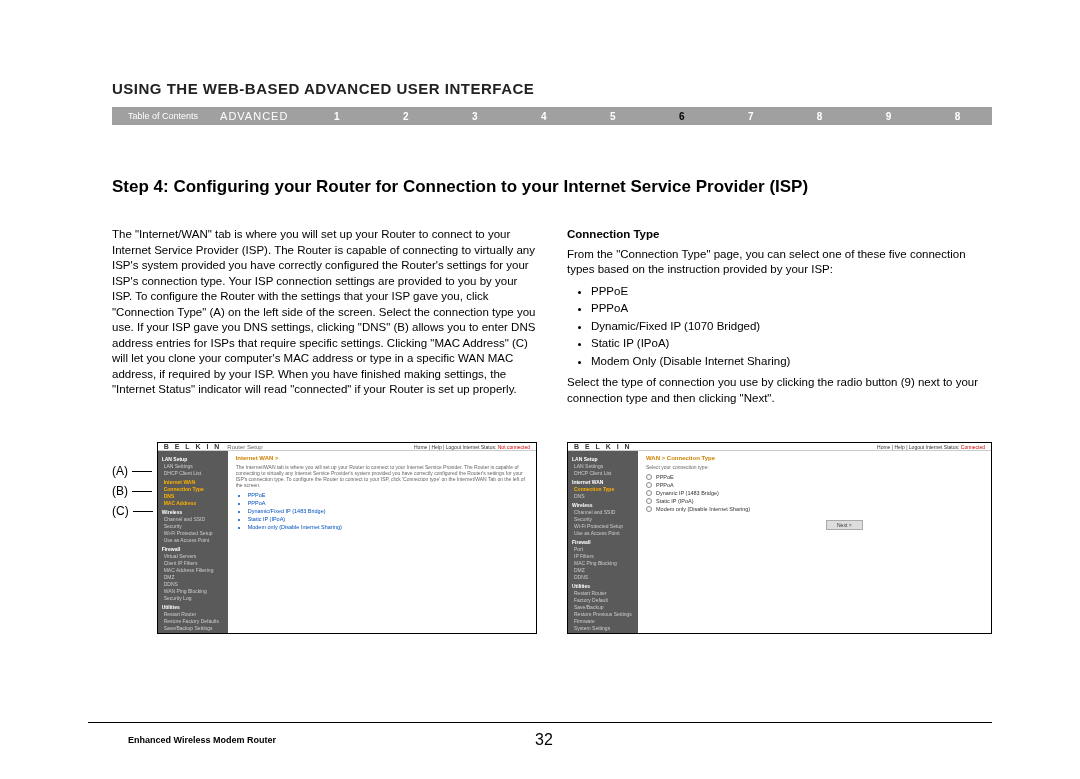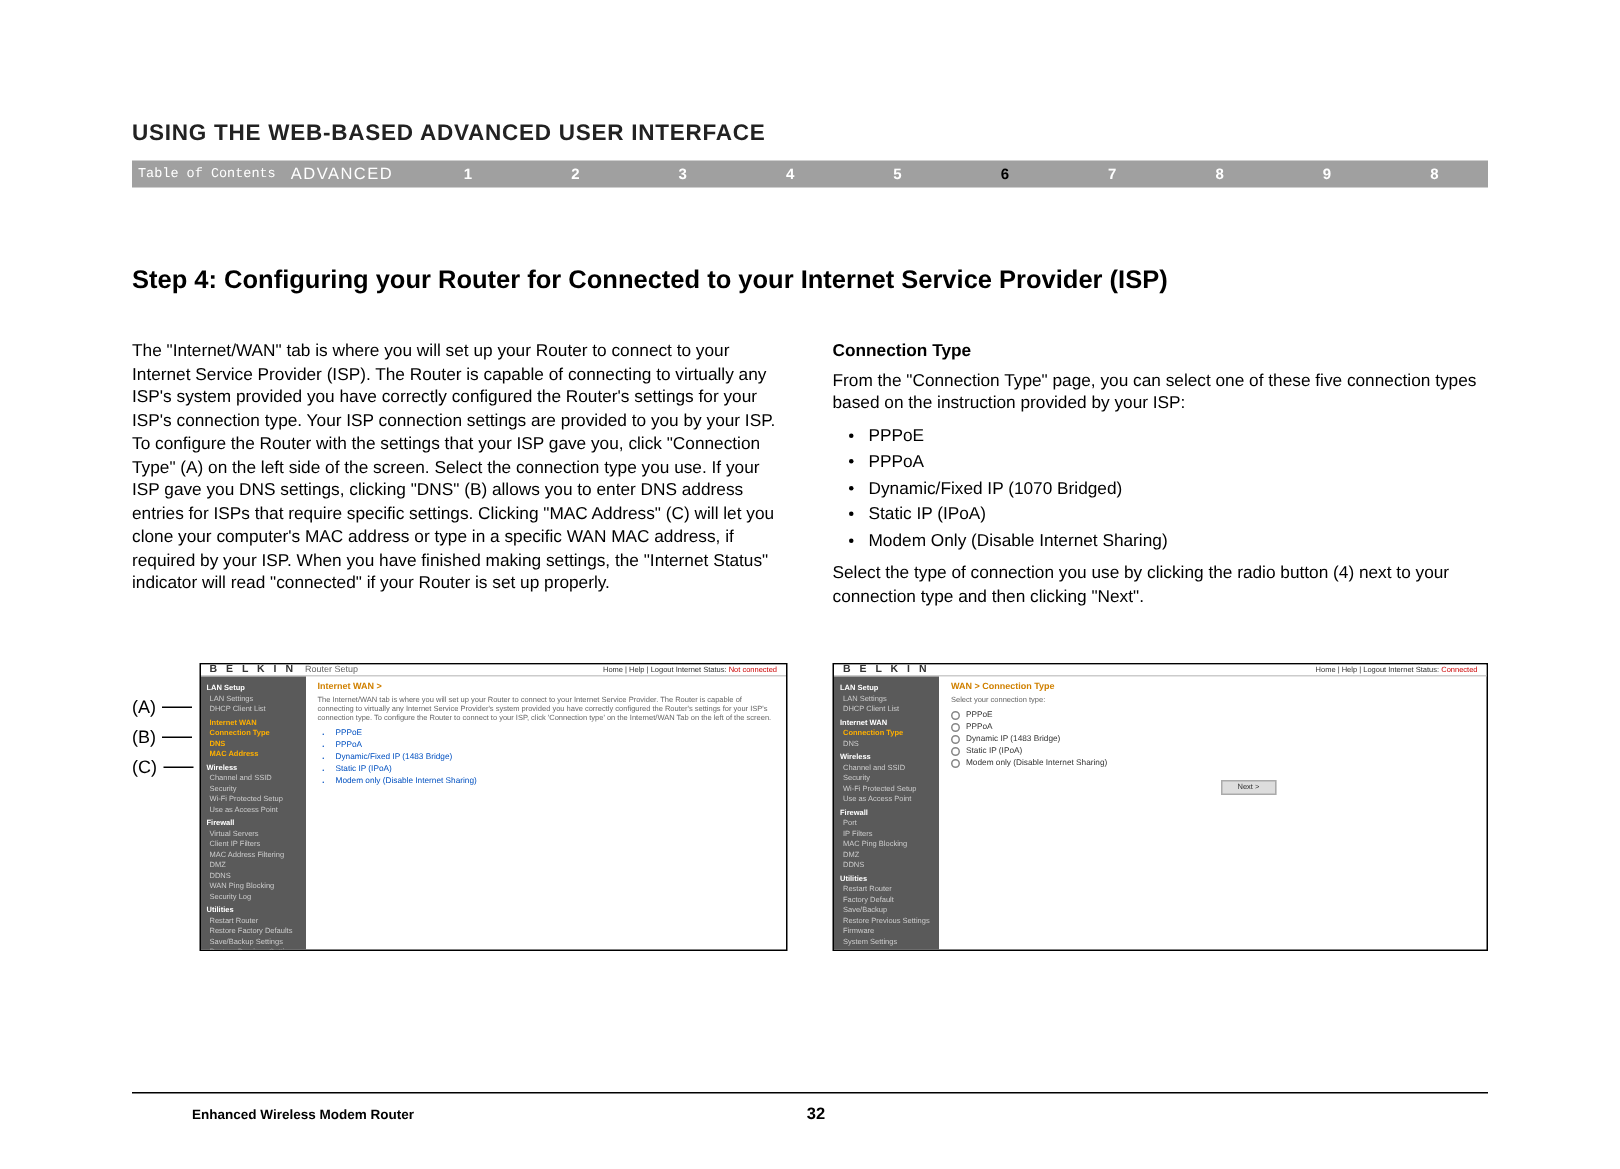--- a/index.html
+++ b/index.html
@@ -6,37 +6,38 @@
   body {
     width: 1080px;
     height: 779px;
     background: #fff;
     font-family: Arial, Helvetica, sans-serif;
     color: #000;
     position: relative;
   }
   .page {
     padding: 80px 88px 0 88px;
+    margin-left: 24px;
   }
   .main-title {
     font-size: 15px;
     font-weight: bold;
     letter-spacing: 0.5px;
     color: #222;
     margin-bottom: 10px;
   }
   .nav-bar {
     background: #a0a0a0;
     height: 18px;
     display: flex;
     align-items: center;
     font-size: 10px;
     color: #fff;
   }
-  .toc { padding: 0 4px; font-size: 9px; font-family: Liberation Mono, monospace; }
+  .toc { padding: 0 16px; font-size: 9px; }
   .sections-label { padding: 0 14px 0 6px; font-size: 11px; letter-spacing: 1px; }
   .section-nums { display: flex; flex: 1; }
   .section-num {
     flex: 1;
     text-align: center;
     font-size: 10px;
     font-weight: bold;
     color: #fff;
   }
   .section-num.active { color: #000; }
@@ -133,21 +134,21 @@
   .footer {
     position: absolute;
     left: 88px; right: 88px; bottom: 30px;
   }
   .footer-row {
     display: flex; justify-content: space-between; align-items: center;
     font-size: 10px;
     margin-left: 40px;
   }
   .footer-left { font-weight: bold; font-size: 9px; }
-  .footer-page { font-weight: bold; font-size: 11px; }
+  .footer-page { font-weight: normal; font-size: 16px; }
 </style>
 </head>
 <body>
 
 <div class="page">
   <div class="main-title">USING THE WEB-BASED ADVANCED USER INTERFACE</div>
 
   <div class="nav-bar">
     <span class="toc">Table of Contents</span>
     <span class="sections-label">ADVANCED</span>
@@ -158,37 +159,37 @@
         <div class="section-num">4</div>
         <div class="section-num">5</div>
         <div class="section-num active">6</div>
         <div class="section-num">7</div>
         <div class="section-num">8</div>
         <div class="section-num">9</div>
         <div class="section-num">8</div>
       </div>
   </div>
 
-  <div class="step-title">Step 4: Configuring your Router for Connected to your Internet Service Provider (ISP)</div>
+  <div class="step-title">Step 4: Configuring your Router for Connection to your Internet Service Provider (ISP)</div>
 
   <div class="columns">
     <div class="col">
       <p>The "Internet/WAN" tab is where you will set up your Router to connect to your Internet Service Provider (ISP). The Router is capable of connecting to virtually any ISP's system provided you have correctly configured the Router's settings for your ISP's connection type. Your ISP connection settings are provided to you by your ISP. To configure the Router with the settings that your ISP gave you, click "Connection Type" (A) on the left side of the screen. Select the connection type you use. If your ISP gave you DNS settings, clicking "DNS" (B) allows you to enter DNS address entries for ISPs that require specific settings. Clicking "MAC Address" (C) will let you clone your computer's MAC address or type in a specific WAN MAC address, if required by your ISP. When you have finished making settings, the "Internet Status" indicator will read "connected" if your Router is set up properly.</p>
     </div>
     <div class="col">
       <div class="subhead">Connection Type</div>
       <p>From the "Connection Type" page, you can select one of these five connection types based on the instruction provided by your ISP:</p>
       <ul class="bullets" id="right-bullets">
           <li>PPPoE</li>
           <li>PPPoA</li>
           <li>Dynamic/Fixed IP (1070 Bridged)</li>
           <li>Static IP (IPoA)</li>
           <li>Modem Only (Disable Internet Sharing)</li>
         </ul>
-      <p>Select the type of connection you use by clicking the radio button (4) next to your connection type and then clicking "Next".</p>
+      <p>Select the type of connection you use by clicking the radio button (9) next to your connection type and then clicking "Next".</p>
     </div>
   </div>
 
   <div class="screenshots-row">
     <div class="shot-wrap">
       <div class="abc-labels">
         <div class="abc-row">
             <span>(A)</span>
             <span class="line"></span>
           </div>

